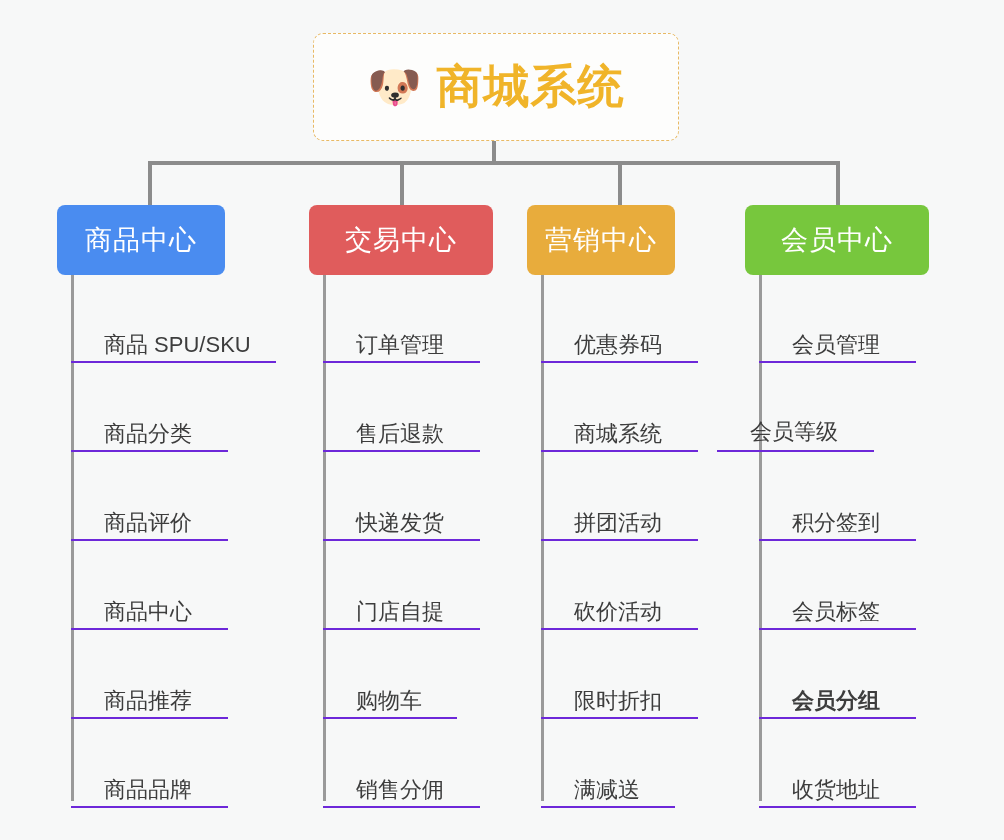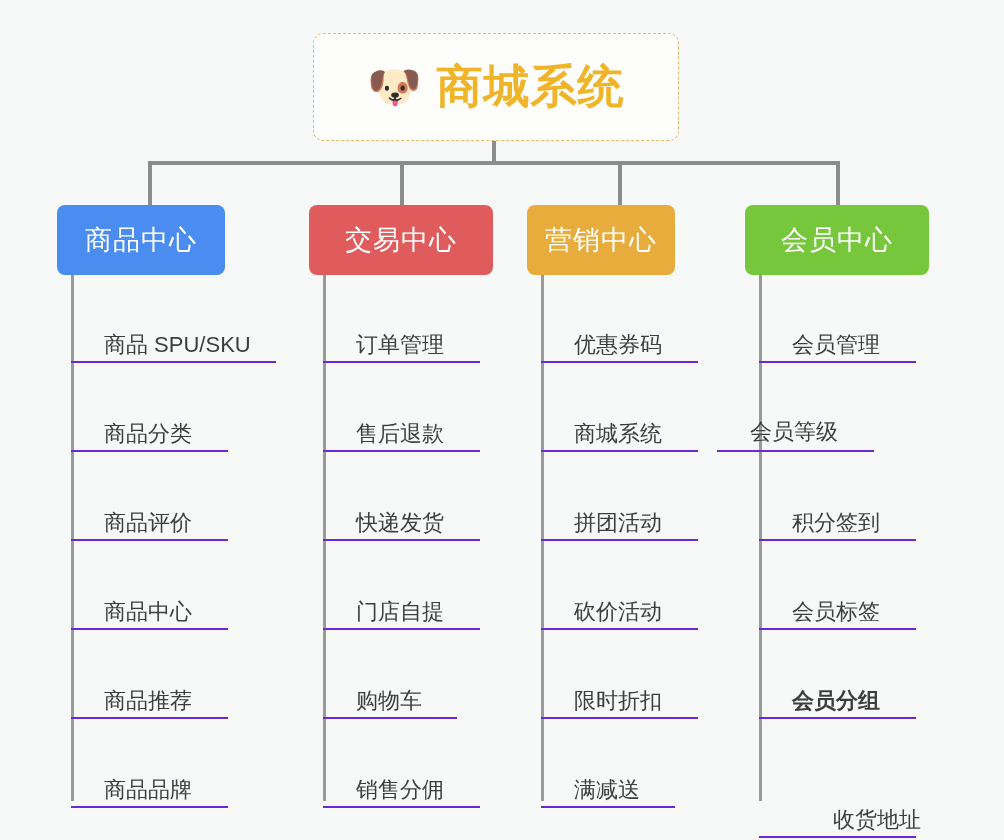--- a/index.html
+++ b/index.html
@@ -176,17 +176,17 @@
     </div>
   <div class="leaf" style="left:759px;top:491px;width:157px;">
     <span class="leaf-label">积分签到</span>
     </div>
   <div class="leaf" style="left:759px;top:580px;width:157px;">
     <span class="leaf-label">会员标签</span>
     </div>
   <div class="leaf" style="left:759px;top:669px;width:157px;font-weight:bold;">
     <span class="leaf-label">会员分组</span>
     </div>
-  <div class="leaf" style="left:759px;top:788px;width:157px;padding-left:41px;">
+  <div class="leaf" style="left:759px;top:758px;width:157px;">
     <span class="leaf-label">收货地址</span>
     </div>
 
 </div>
 
 </body></html>

